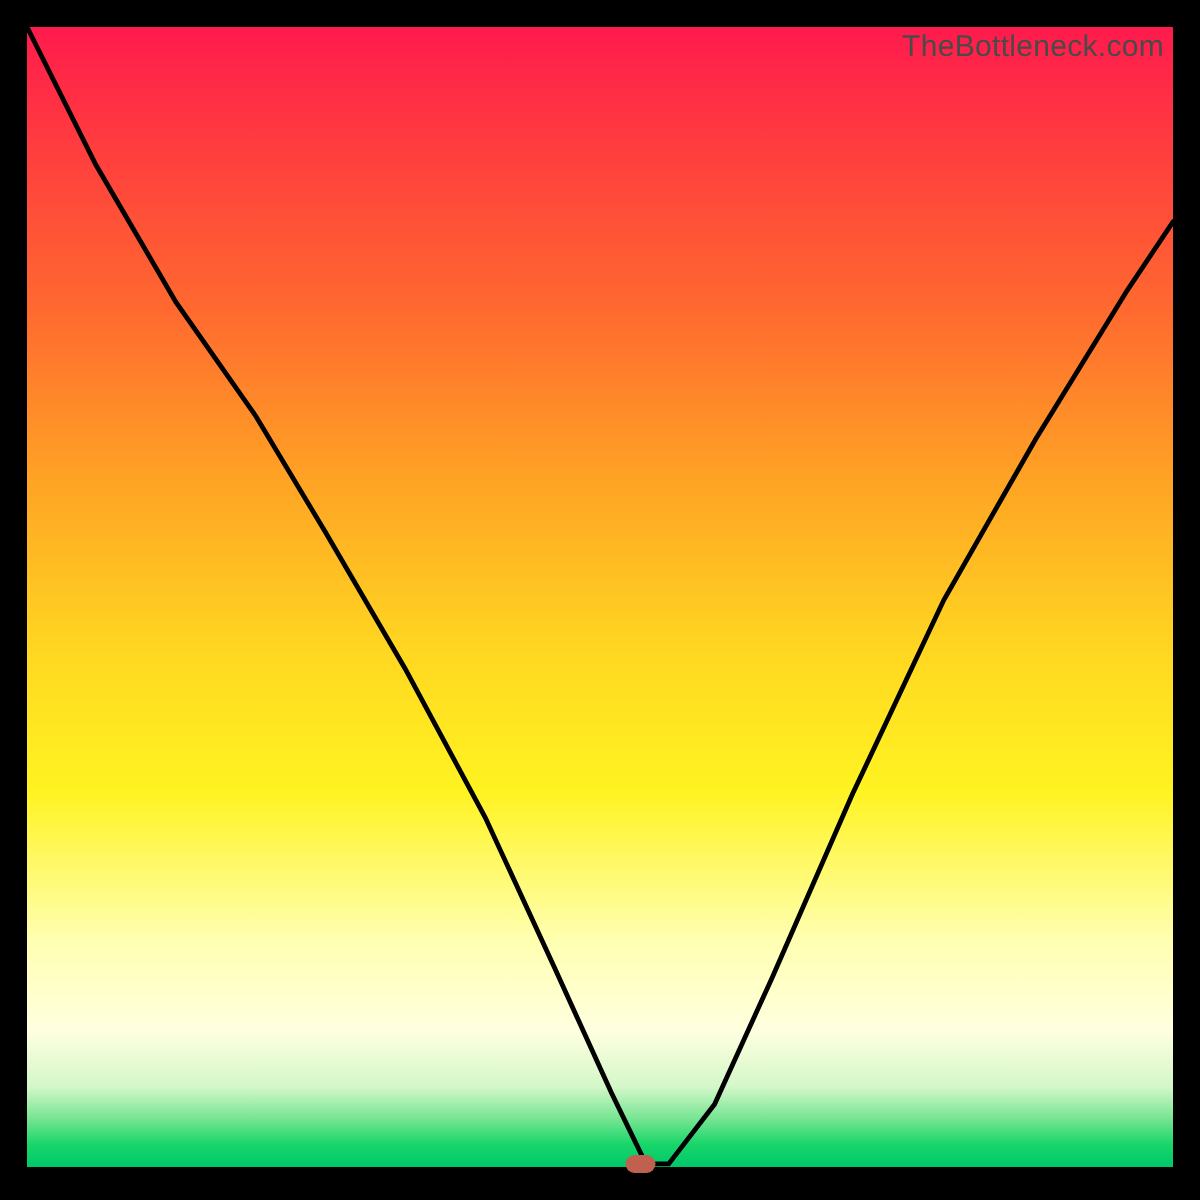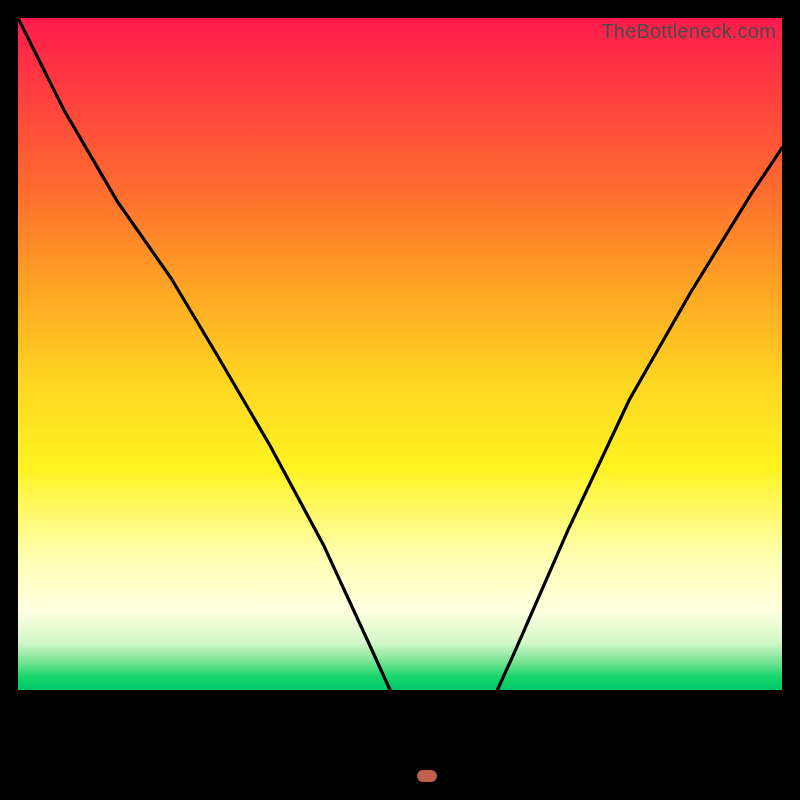--- a/index.html
+++ b/index.html
@@ -15,21 +15,21 @@
     position: relative;
     width: 800px;
     height: 800px;
     background: #000;
   }
   .plot-area {
     position: absolute;
     left: 18px;
     top: 18px;
     width: 764px;
-    height: 672px;
+    height: 760px;
     background: linear-gradient(
       to bottom,
       #ff1a4d 0%,
       #ff3b3f 10%,
       #ff6a2f 25%,
       #ffa424 40%,
       #ffd821 55%,
       #fff321 67%,
       #ffffb0 80%,
       #ffffe0 88%,

